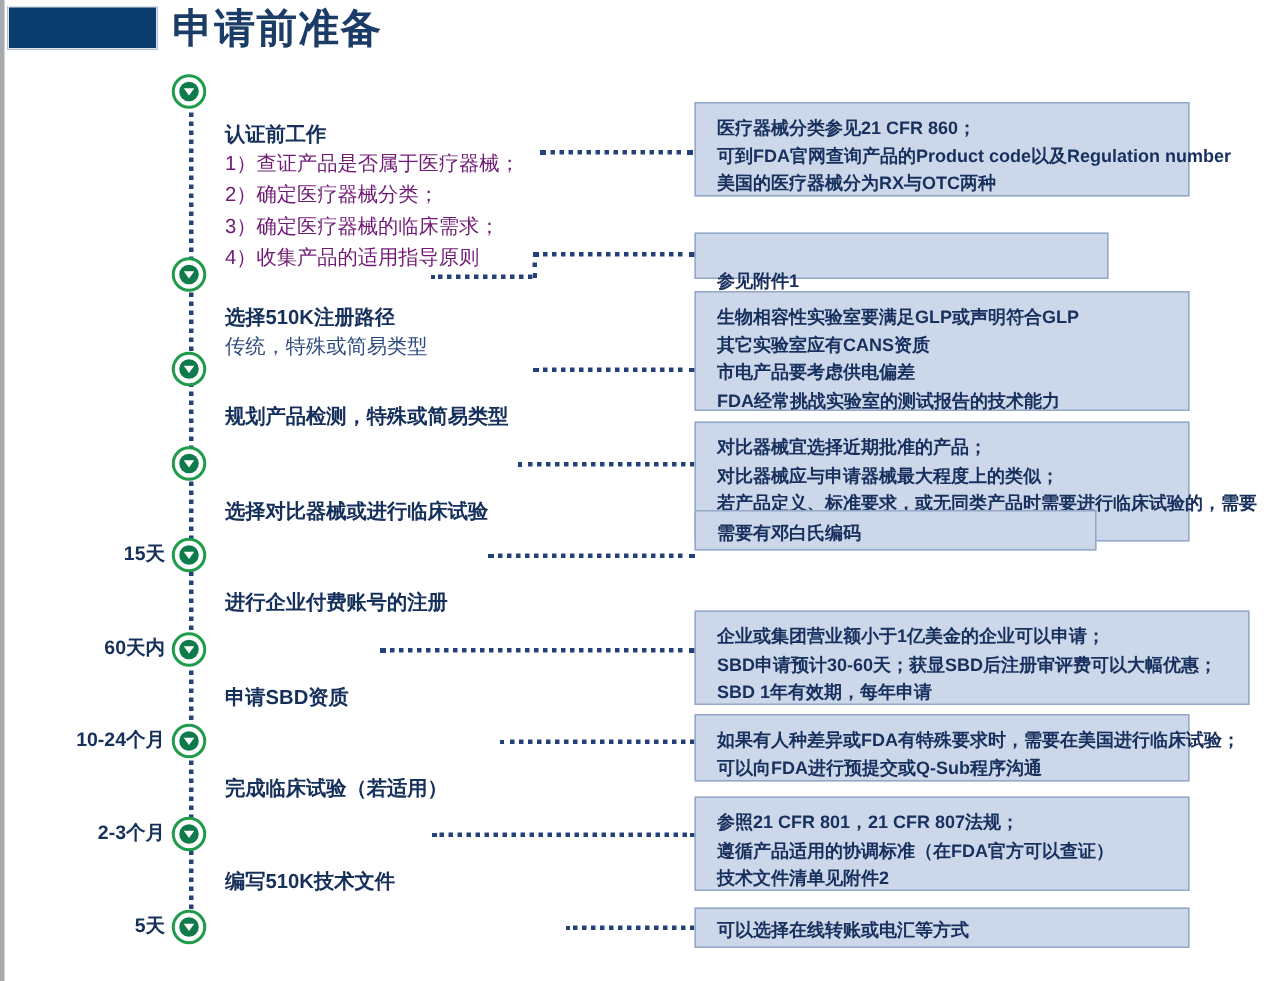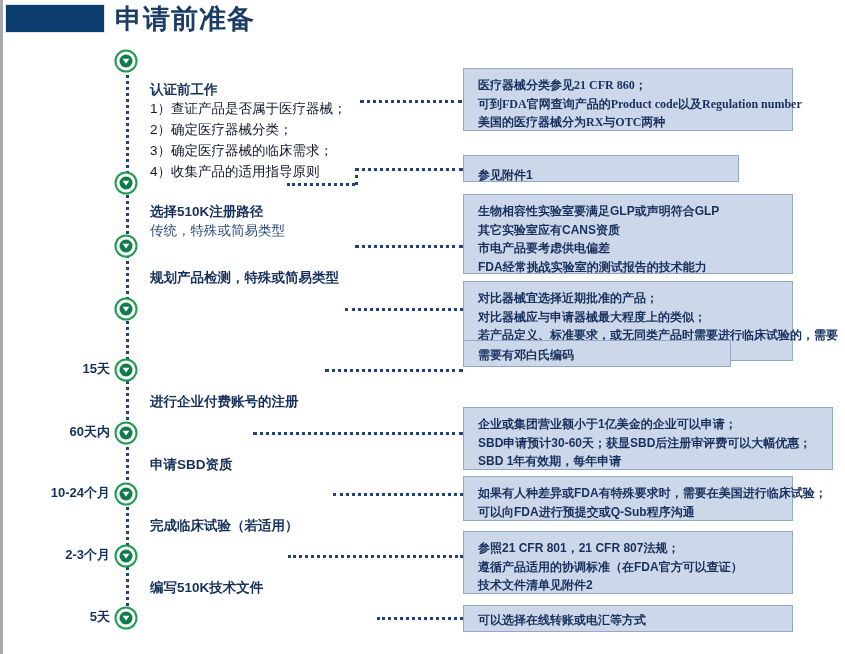--- a/index.html
+++ b/index.html
@@ -68,21 +68,21 @@
   }
   .step-title{
     font-size:13.5px;font-weight:bold;color:#16305c;
     white-space:nowrap;line-height:17px;
   }
   .step-sub{
     font-size:13.5px;font-weight:normal;color:#2b4a7d;
     line-height:21px;white-space:nowrap;
   }
   .step-list{
-    font-size:13.5px;font-weight:normal;color:#0f172a;
+    font-size:13.5px;font-weight:normal;color:#701a75;
     line-height:21px;white-space:nowrap;
   }
 
   
   .callout{
     position:absolute;
     background:#ccd7e9;
     border:1px solid #93a7c6;
     box-sizing:border-box;
     padding:7px 10px 7px 14px;
@@ -206,20 +206,23 @@
 
   <div class="step" style="top:171px;">
     <div class="step-title">选择510K注册路径</div>
     <div class="step-sub">传统，特殊或简易类型</div>
   </div>
 
   <div class="step" style="top:237px;">
     <div class="step-title">规划产品检测，特殊或简易类型</div>
   </div>
 
+  <div class="step" style="top:300px;">
+    <div class="step-title">选择对比器械或进行临床试验</div>
+  </div>
 
   <div class="step" style="top:361px;">
     <div class="step-title">进行企业付费账号的注册</div>
   </div>
 
   <div class="step" style="top:424px;">
     <div class="step-title">申请SBD资质</div>
   </div>
 
   <div class="step" style="top:485px;">
@@ -244,27 +247,27 @@
   <div class="hconn" style="left:325px;top:369px;width:138px;"></div>
 
   <div class="hconn" style="left:253px;top:432px;width:210px;"></div>
 
   <div class="hconn" style="left:333px;top:493px;width:130px;"></div>
 
   <div class="hconn" style="left:288px;top:555px;width:175px;"></div>
 
   <div class="hconn" style="left:377px;top:617px;width:86px;"></div>
 
-  <div class="callout" style="left:463px;top:68px;width:330px;height:63px;font-family:Liberation Serif, serif;">
+  <div class="callout" style="left:463px;top:68px;width:330px;height:63px;">
     <div class="line">医疗器械分类参见21 CFR 860；</div>
     <div class="line">可到FDA官网查询产品的Product code以及Regulation number</div>
     <div class="line">美国的医疗器械分为RX与OTC两种</div>
   </div>
 
-  <div class="callout" style="left:463px;top:155px;width:276px;height:27px;padding-top:10px;">
+  <div class="callout" style="left:463px;top:155px;width:276px;height:27px;padding-top:22px;">
     <div class="line">参见附件1</div>
   </div>
 
   <div class="callout" style="left:463px;top:194px;width:330px;height:80px;">
     <div class="line">生物相容性实验室要满足GLP或声明符合GLP</div>
     <div class="line">其它实验室应有CANS资质</div>
     <div class="line">市电产品要考虑供电偏差</div>
     <div class="line">FDA经常挑战实验室的测试报告的技术能力</div>
   </div>
 

